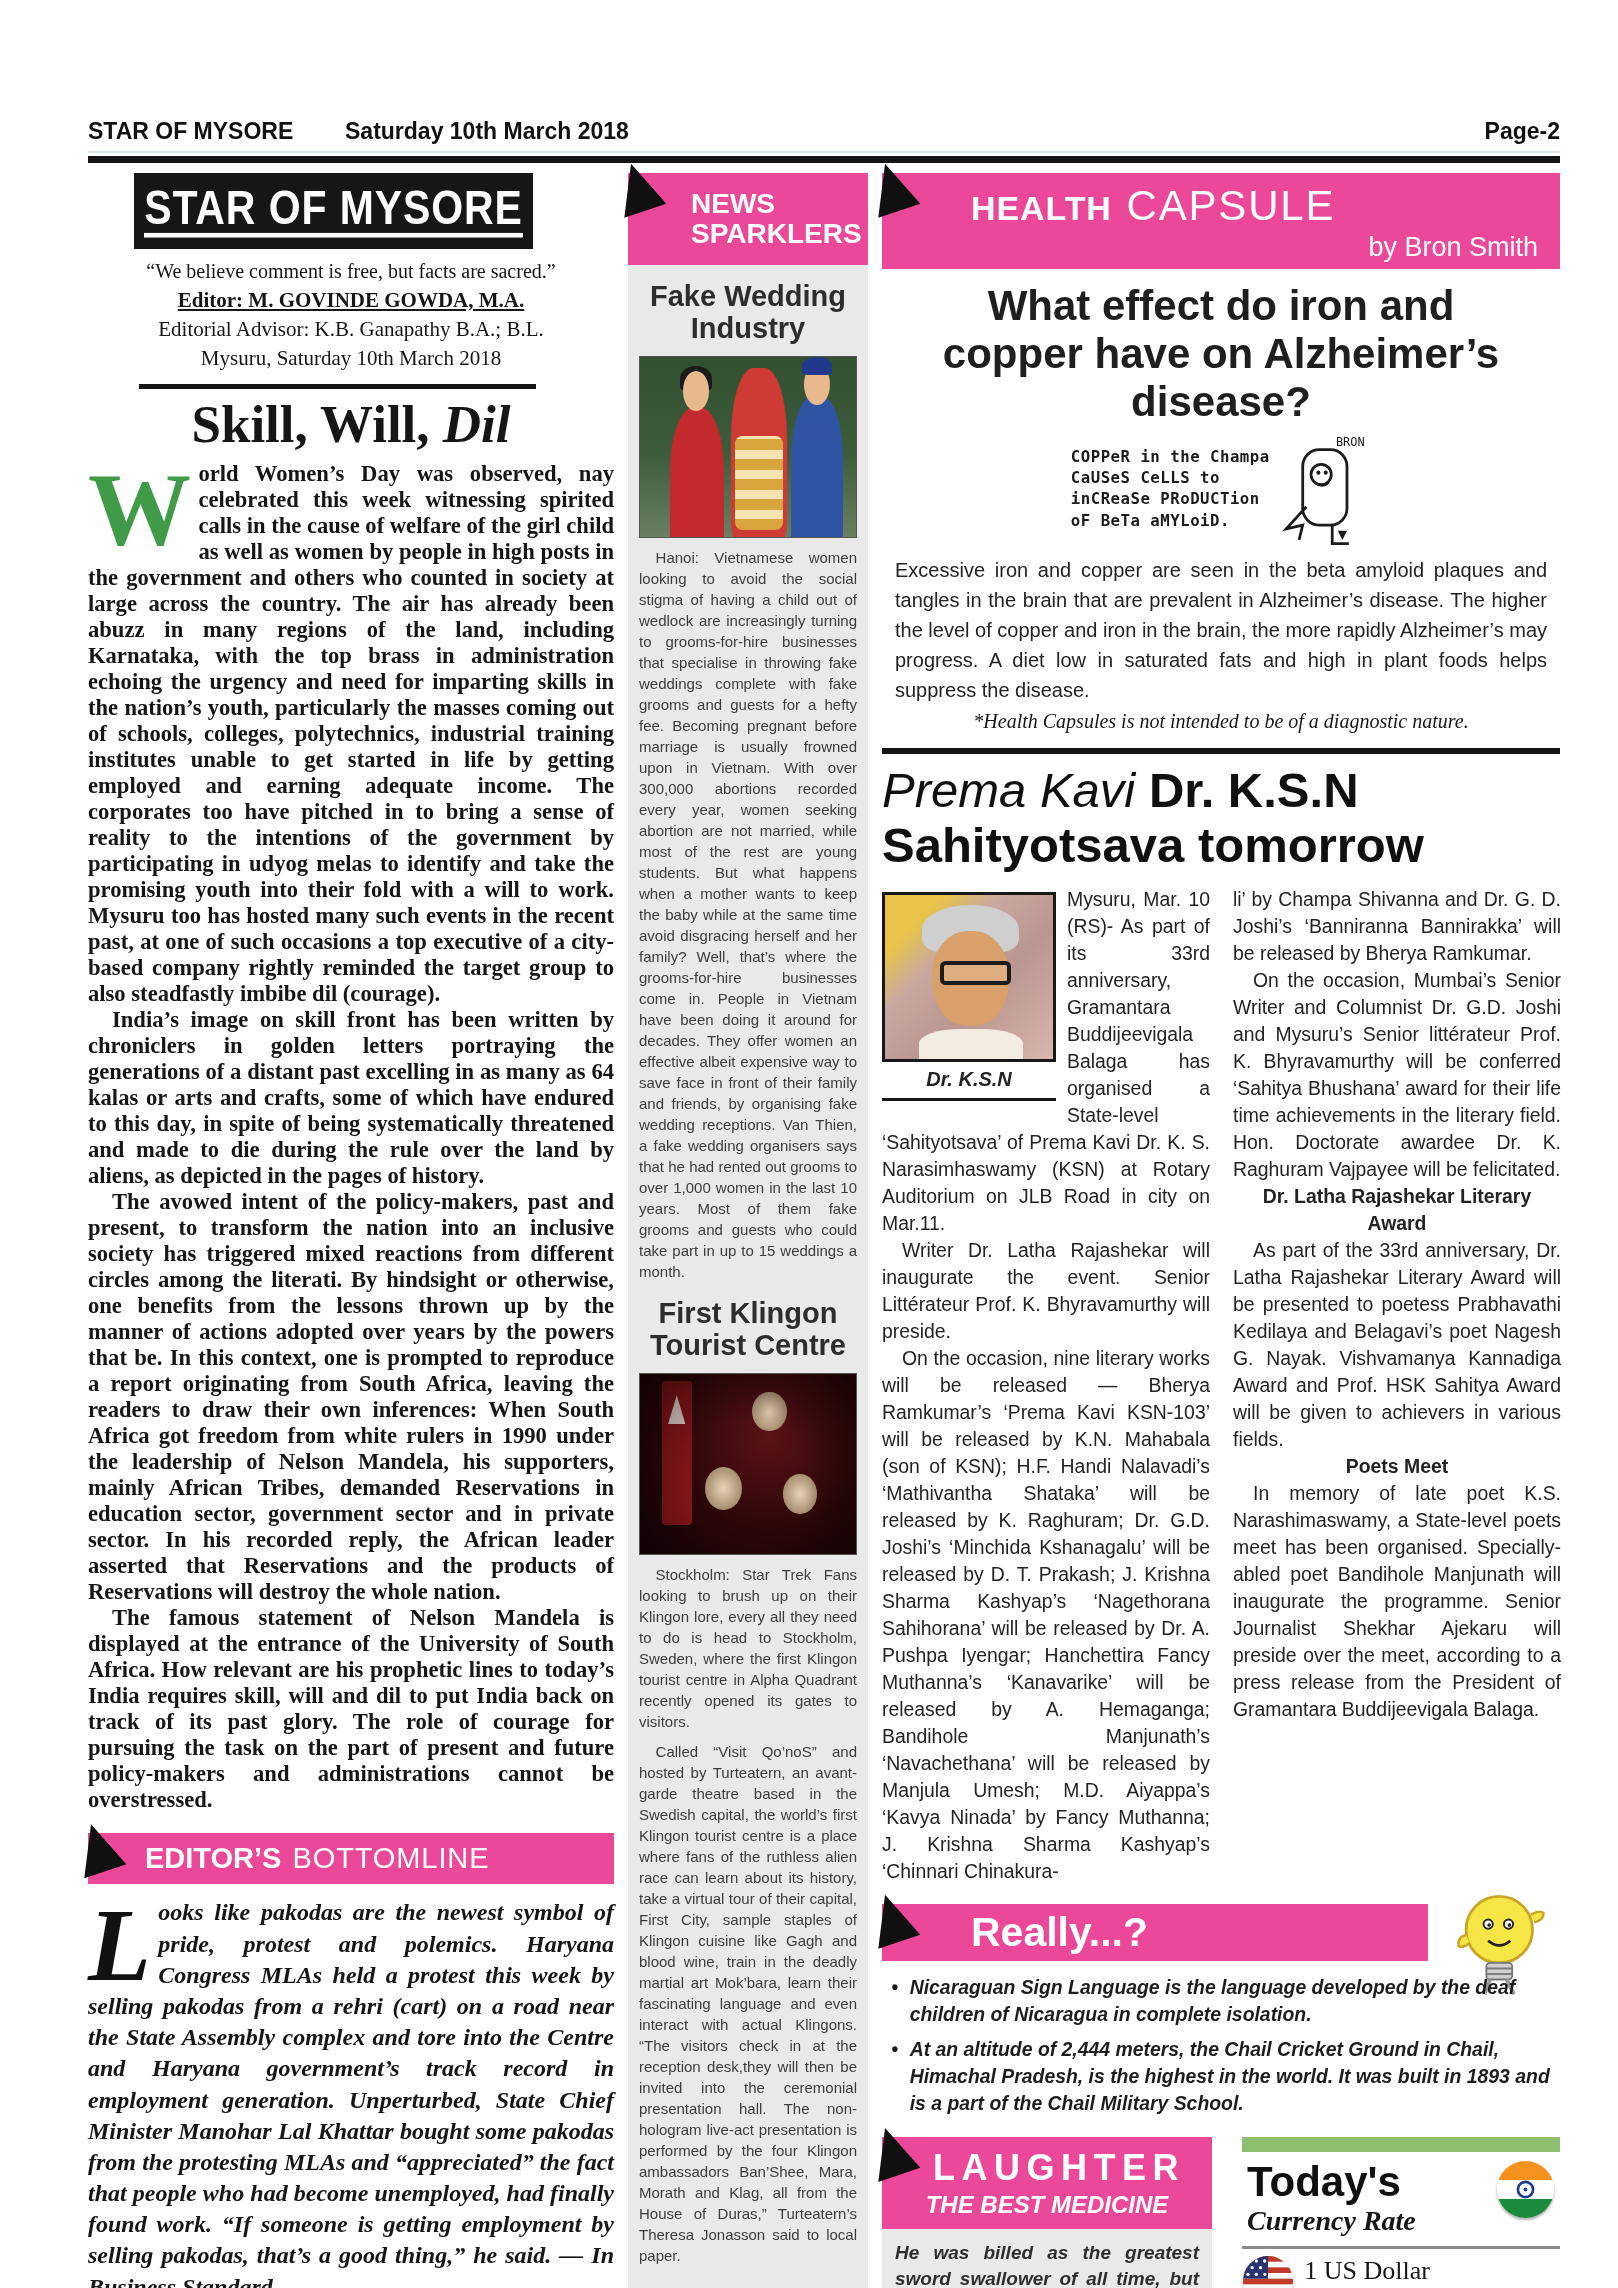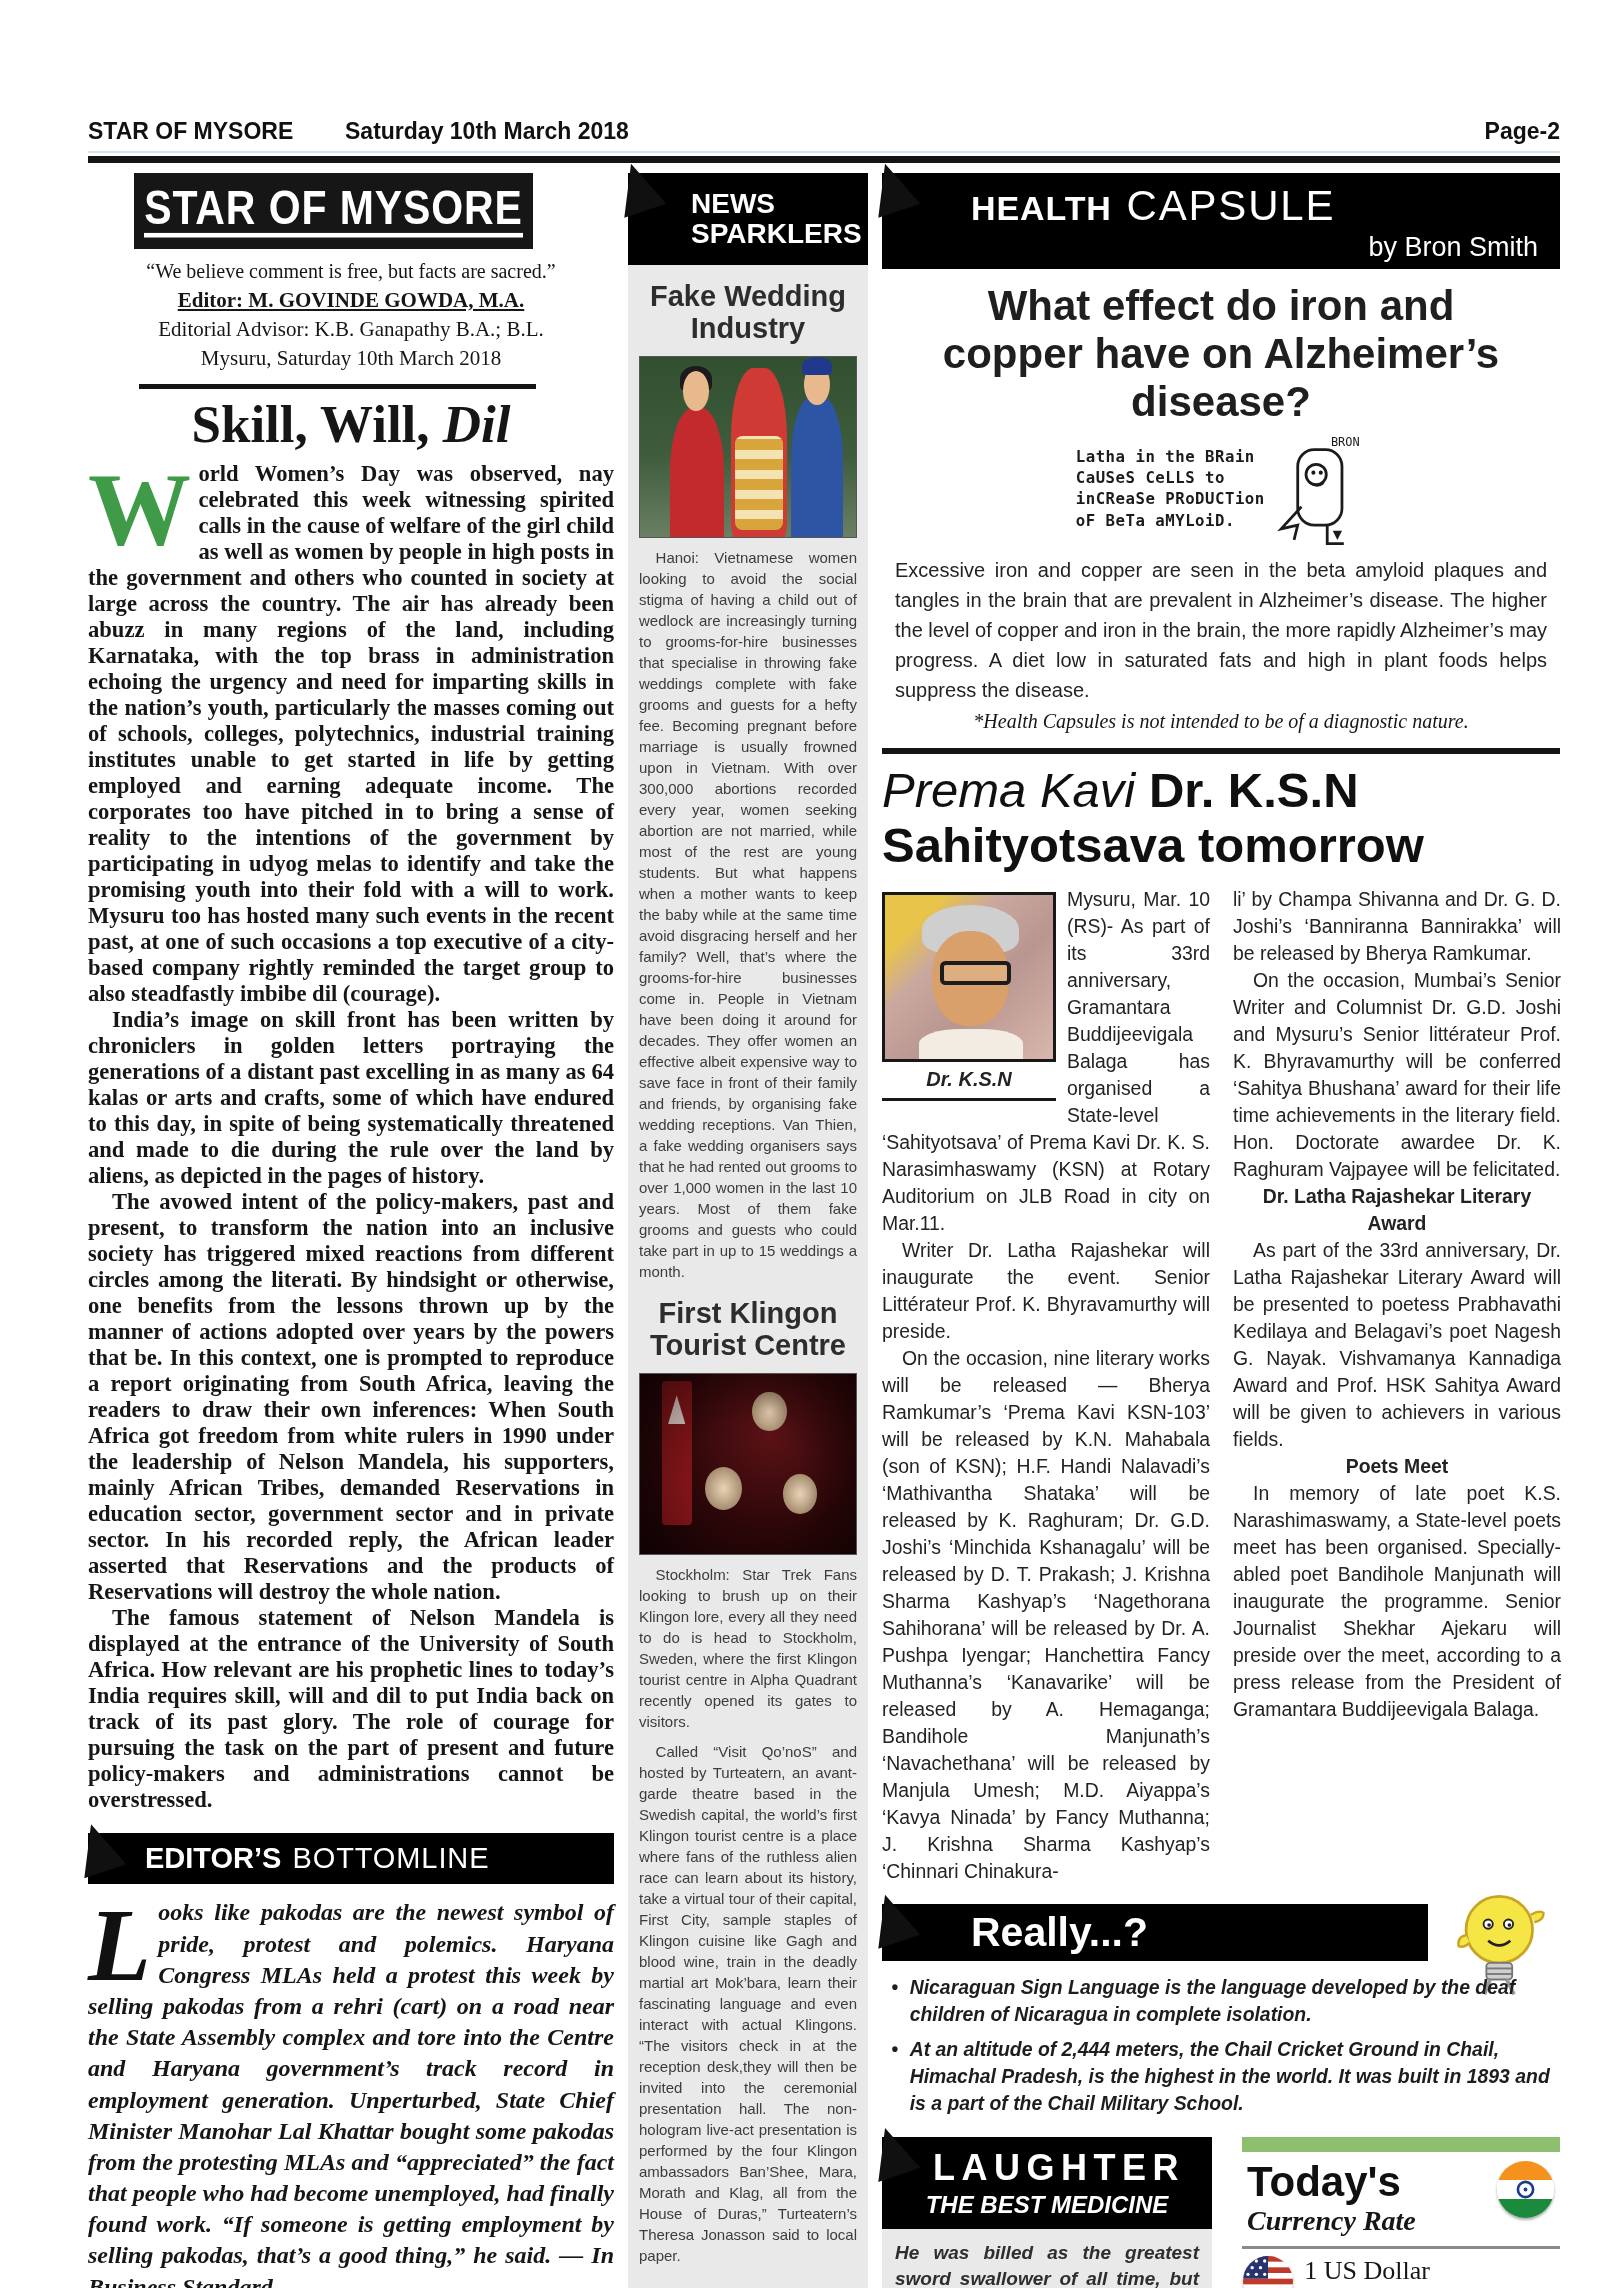--- a/index.html
+++ b/index.html
@@ -29,21 +29,21 @@
   .mh-dateline{font-size:21px;}
   .masthead-rule{margin:11px 78px 0 51px;height:5.5px;background:#141414;}
   .edit-headline{text-align:center;font-size:53px;font-weight:bold;margin:7.4px 0 9.2px 0;line-height:1.05;}
   .edit-headline .it{font-style:italic;}
   .edit-body p{margin:0;font-size:22.6px;font-weight:bold;line-height:26px;text-align:justify;}
   .edit-body p + p{text-indent:24px;}
   .dropcap{float:left;font-weight:bold;font-size:103px;line-height:0.78;padding:7.4px 7.4px 0 0;}
   .dropcap.green{color:#3f9b47;}
   .dropcap.black{color:#111;}
   
-  .banner{position:relative;background:#000000;color:#fff;font-family:"Liberation Sans",sans-serif;}
+  .banner{position:relative;background:#ec4899;color:#fff;font-family:"Liberation Sans",sans-serif;}
   .fold{position:absolute;top:-9.2px;left:-3.7px;width:42px;height:54px;background:#101010;
         clip-path:polygon(16% 0,100% 74%,0 100%);}
   .bl-banner{margin-top:20px;height:51px;display:flex;align-items:center;padding-left:57px;}
   .bl-banner .b1{font-weight:bold;font-size:29px;margin-right:11px;text-align:right;}
   .bl-banner .b2{font-weight:normal;font-size:29px;letter-spacing:0.9px;}
   .bl-body{margin-top:13px;font-size:24px;font-weight:bold;font-style:italic;line-height:1.3;text-align:justify;}
   
   .midcol{background:#e9e9e9;padding-bottom:5.5px;}
   .ns-banner{height:92px;display:flex;flex-direction:column;justify-content:center;padding-left:63px;
     font-weight:bold;font-size:28px;line-height:1.08;}
@@ -226,21 +226,21 @@
           <span class="b1">HEALTH</span>
           <span class="b2">CAPSULE</span>
         </div>
         <div class="hc-byline">by Bron Smith</div>
       </div>
 
       <div class="hc-headline">What effect do iron and copper have on Alzheimer’s disease?</div>
 
       <div class="cartoon">
         <div class="cartoon-text">
-          <div>Latha in the BRain</div>
+          <div>COPPeR in the Champa</div>
           <div>CaUSeS CeLLS to</div>
           <div>inCReaSe PRoDUCTion</div>
           <div>oF BeTa aMYLoiD.</div>
         </div>
         <svg width="96" height="118" viewBox="0 0 104 128">
           <text x="66" y="14" font-size="13" font-family="DejaVu Sans Mono,monospace" fill="#1b1b1b">BRON</text>
           <rect x="30" y="18" width="48" height="82" rx="18" fill="none" stroke="#1b1b1b" stroke-width="3"></rect>
           <circle cx="50" cy="45" r="11" fill="none" stroke="#1b1b1b" stroke-width="3"></circle>
           <circle cx="47" cy="43" r="2.2" fill="#1b1b1b"></circle>
           <circle cx="55" cy="43" r="2.2" fill="#1b1b1b"></circle>

